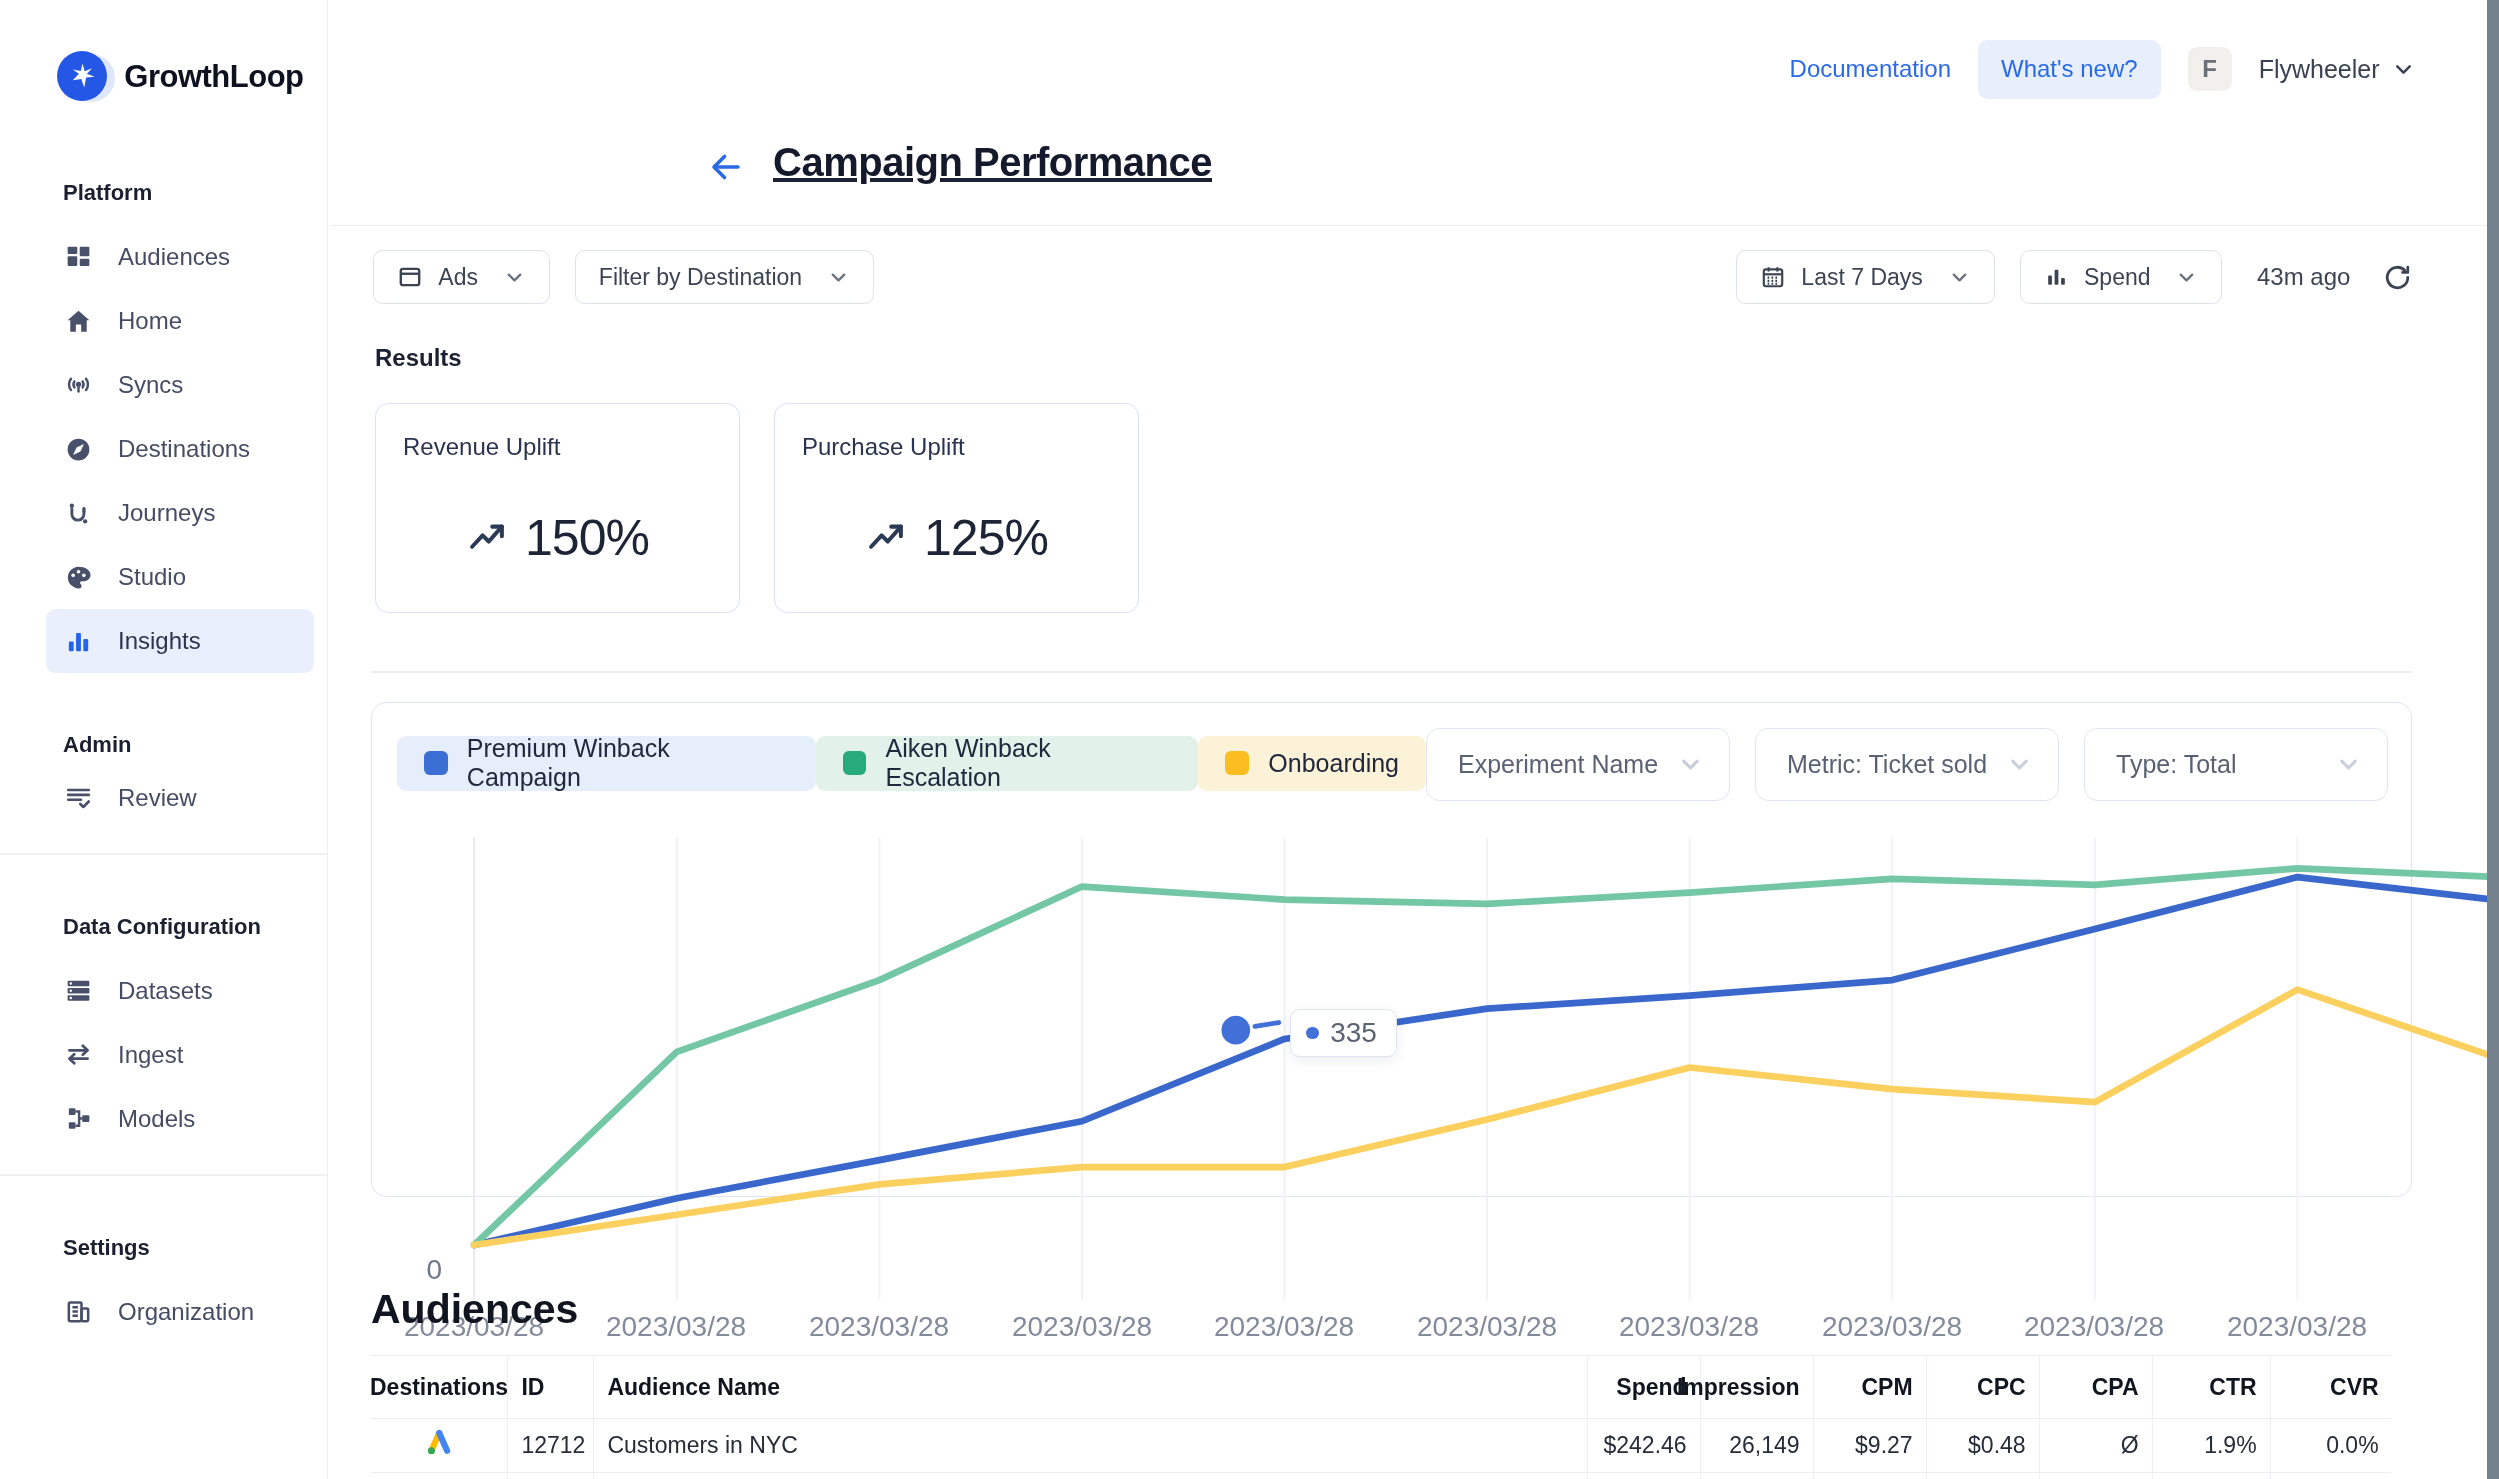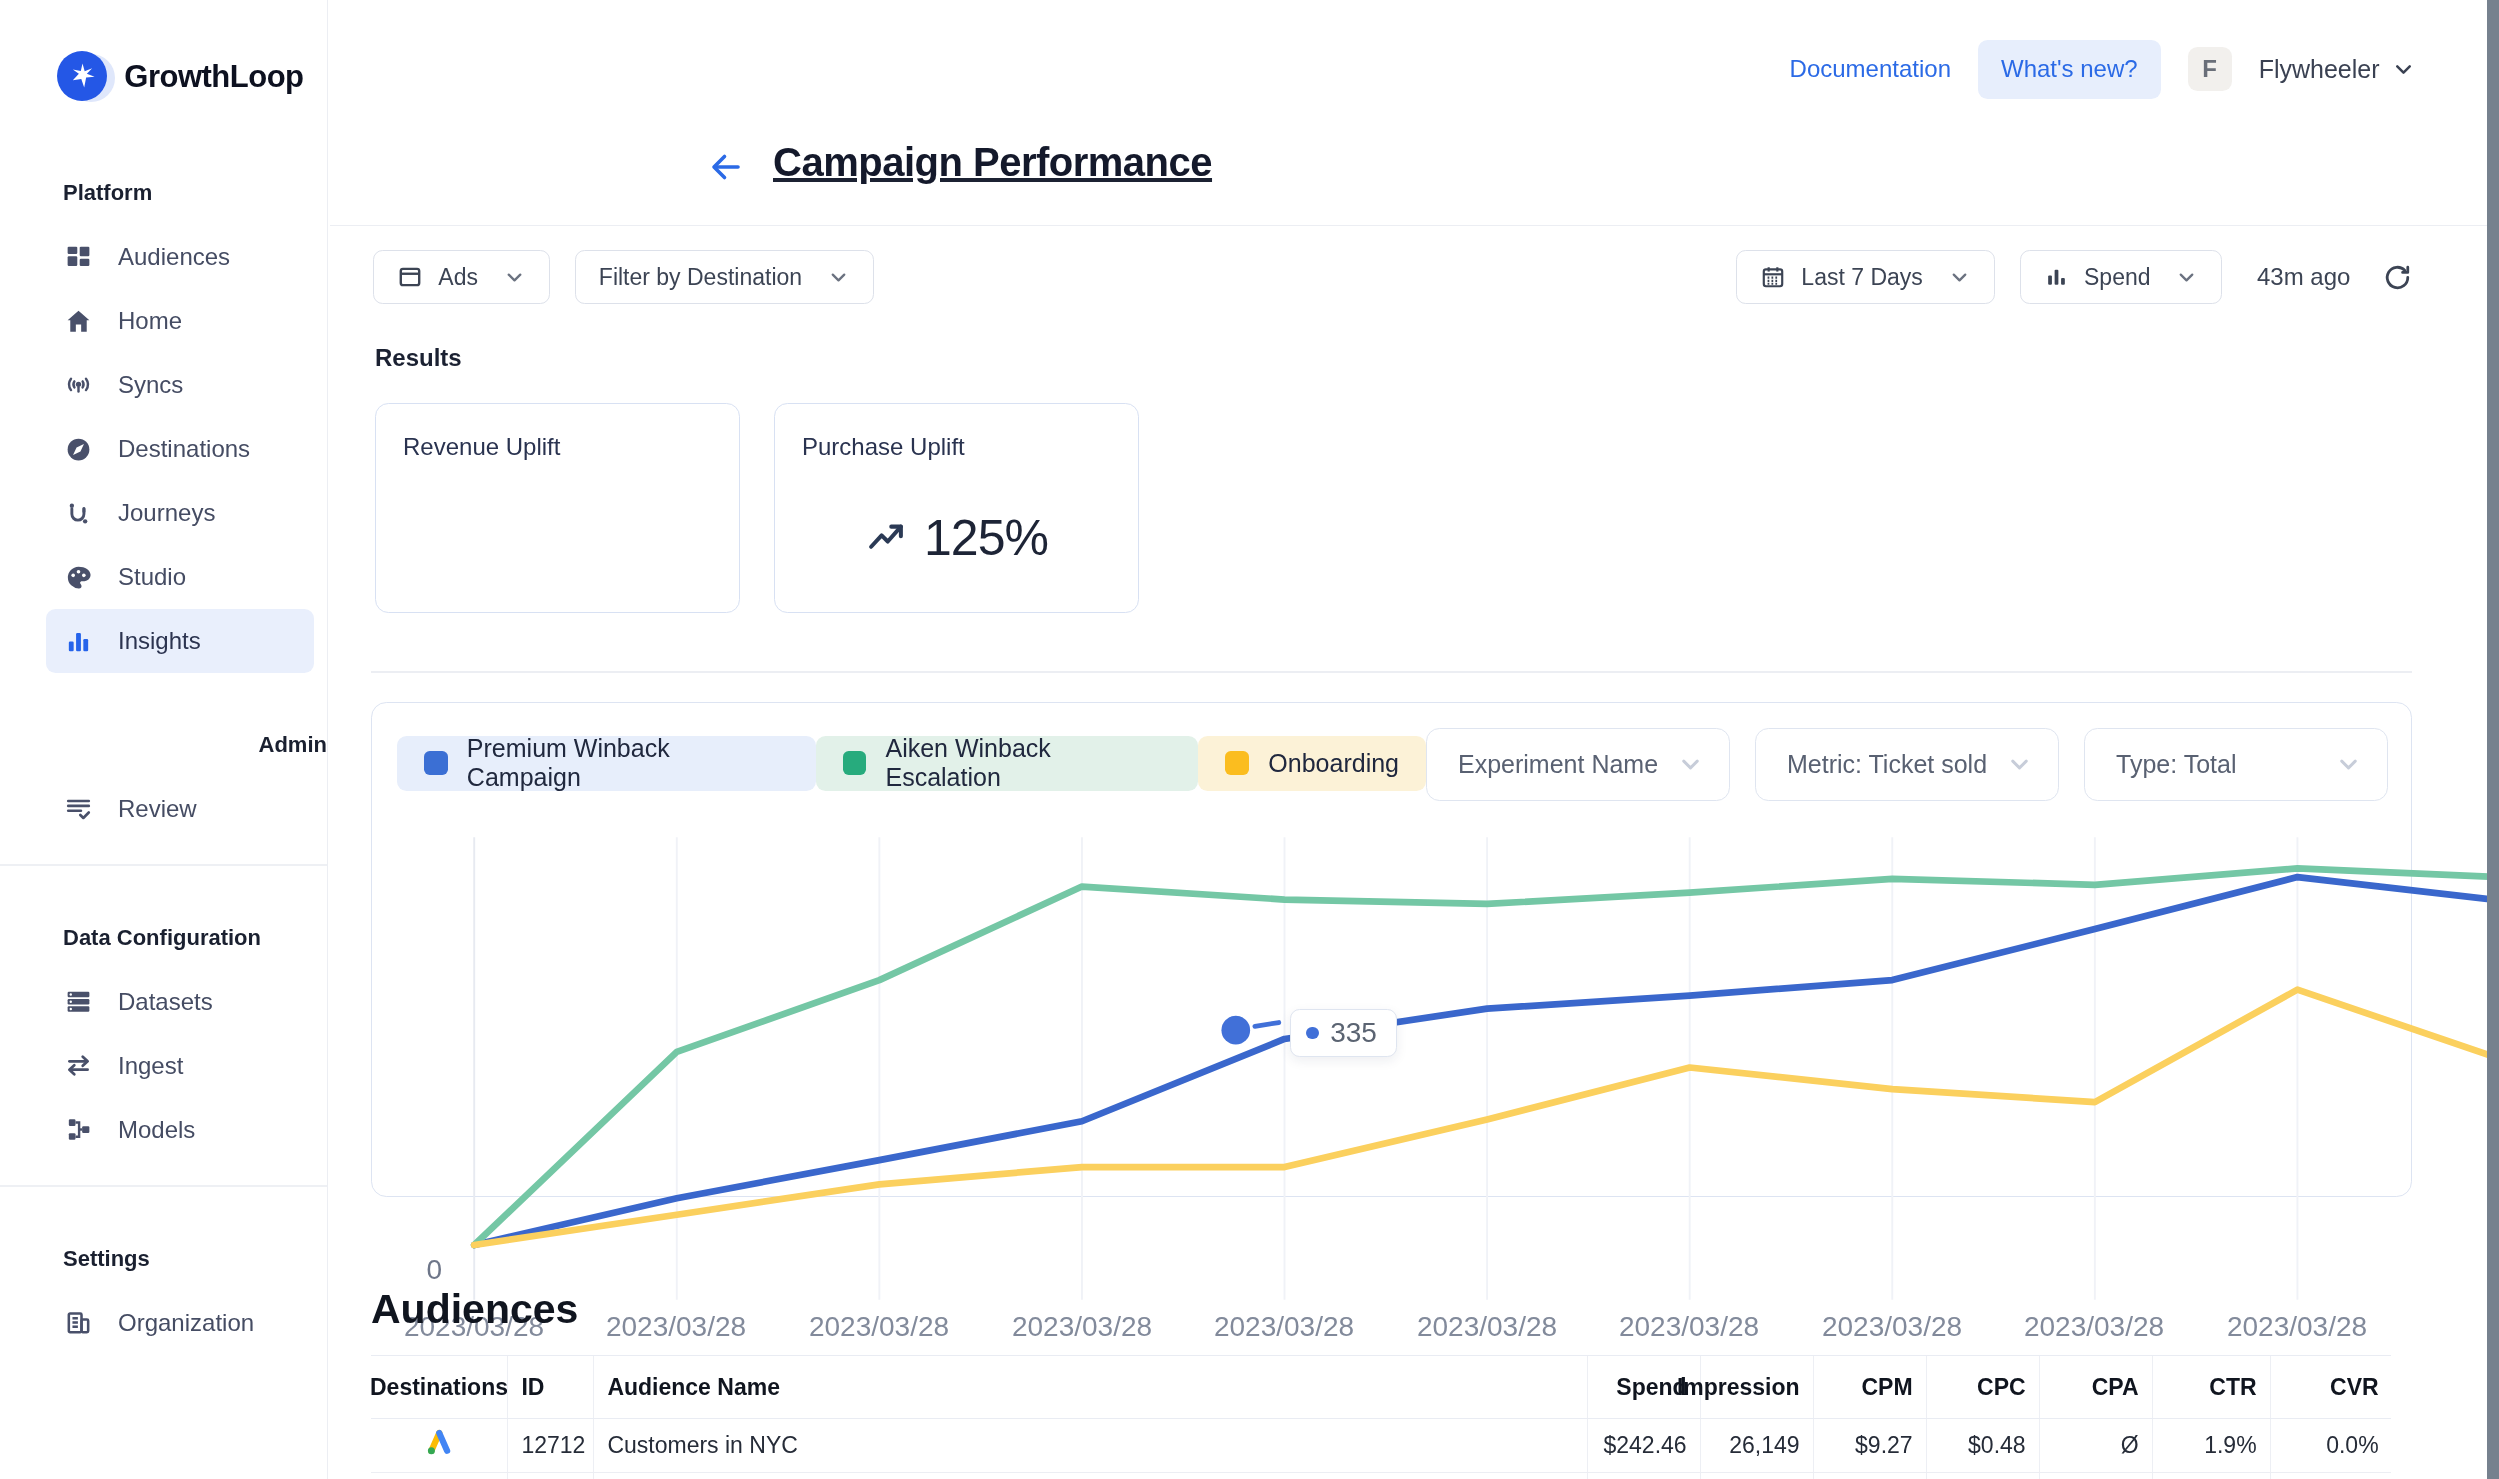--- a/index.html
+++ b/index.html
@@ -177,21 +177,21 @@
         <div class="nav-item active">
           <span class="nav-ico">
             <svg width="29" height="29" viewBox="0 0 24 24" fill="#2563eb">
               <rect x="4" y="12" width="4" height="8" rx="1"></rect>
               <rect x="10" y="5" width="4" height="15" rx="1"></rect>
               <rect x="16" y="10" width="4" height="10" rx="1"></rect>
             </svg>
           </span>
           <span>Insights</span>
         </div>
-        <div class="section-label" style="margin-top: 59px; margin-bottom: 19px; text-align: right;">Admin</div>
+        <div class="section-label" style="margin-top: 59px; margin-bottom: 8px;">Admin</div>
         <div class="nav-item">
           <span class="nav-ico">
             <svg width="29" height="29" viewBox="0 0 24 24" fill="none" stroke="#49506a" stroke-width="2.2" stroke-linecap="round" stroke-linejoin="round">
               <line x1="3.5" y1="5" x2="20.5" y2="5"></line>
               <line x1="3.5" y1="9" x2="20.5" y2="9"></line>
               <line x1="3.5" y1="13" x2="14" y2="13"></line>
               <polyline points="13.5 16.5 16 19 20.5 14.5"></polyline>
             </svg>
           </span>
           <span>Review</span>
@@ -323,20 +323,27 @@
           <path d="M20.5 12a8.5 8.5 0 1 1-2.4-5.9"></path>
           <polyline points="20.5 3.5 20.5 7.8 16.2 7.8"></polyline>
         </svg>
     </div>
   </div>
 
   <div class="results-heading">Results</div>
   <div class="cards-row">
     <div class="result-card">
       <div class="card-label">Revenue Uplift</div>
+      <div class="card-value">
+        <svg width="42" height="42" viewBox="0 0 24 24" fill="none" stroke="#2b3a55" stroke-width="2.3" stroke-linecap="round" stroke-linejoin="round">
+            <polyline points="3.5 17 9.5 10.5 13 14 20.5 5.5"></polyline>
+            <polyline points="15 5.5 20.5 5.5 20.5 11"></polyline>
+          </svg>
+        <span class="val">150%</span>
+      </div>
     </div>
     <div class="result-card">
       <div class="card-label">Purchase Uplift</div>
       <div class="card-value">
         <svg width="42" height="42" viewBox="0 0 24 24" fill="none" stroke="#2b3a55" stroke-width="2.3" stroke-linecap="round" stroke-linejoin="round">
             <polyline points="3.5 17 9.5 10.5 13 14 20.5 5.5"></polyline>
             <polyline points="15 5.5 20.5 5.5 20.5 11"></polyline>
           </svg>
         <span class="val">125%</span>
       </div>

